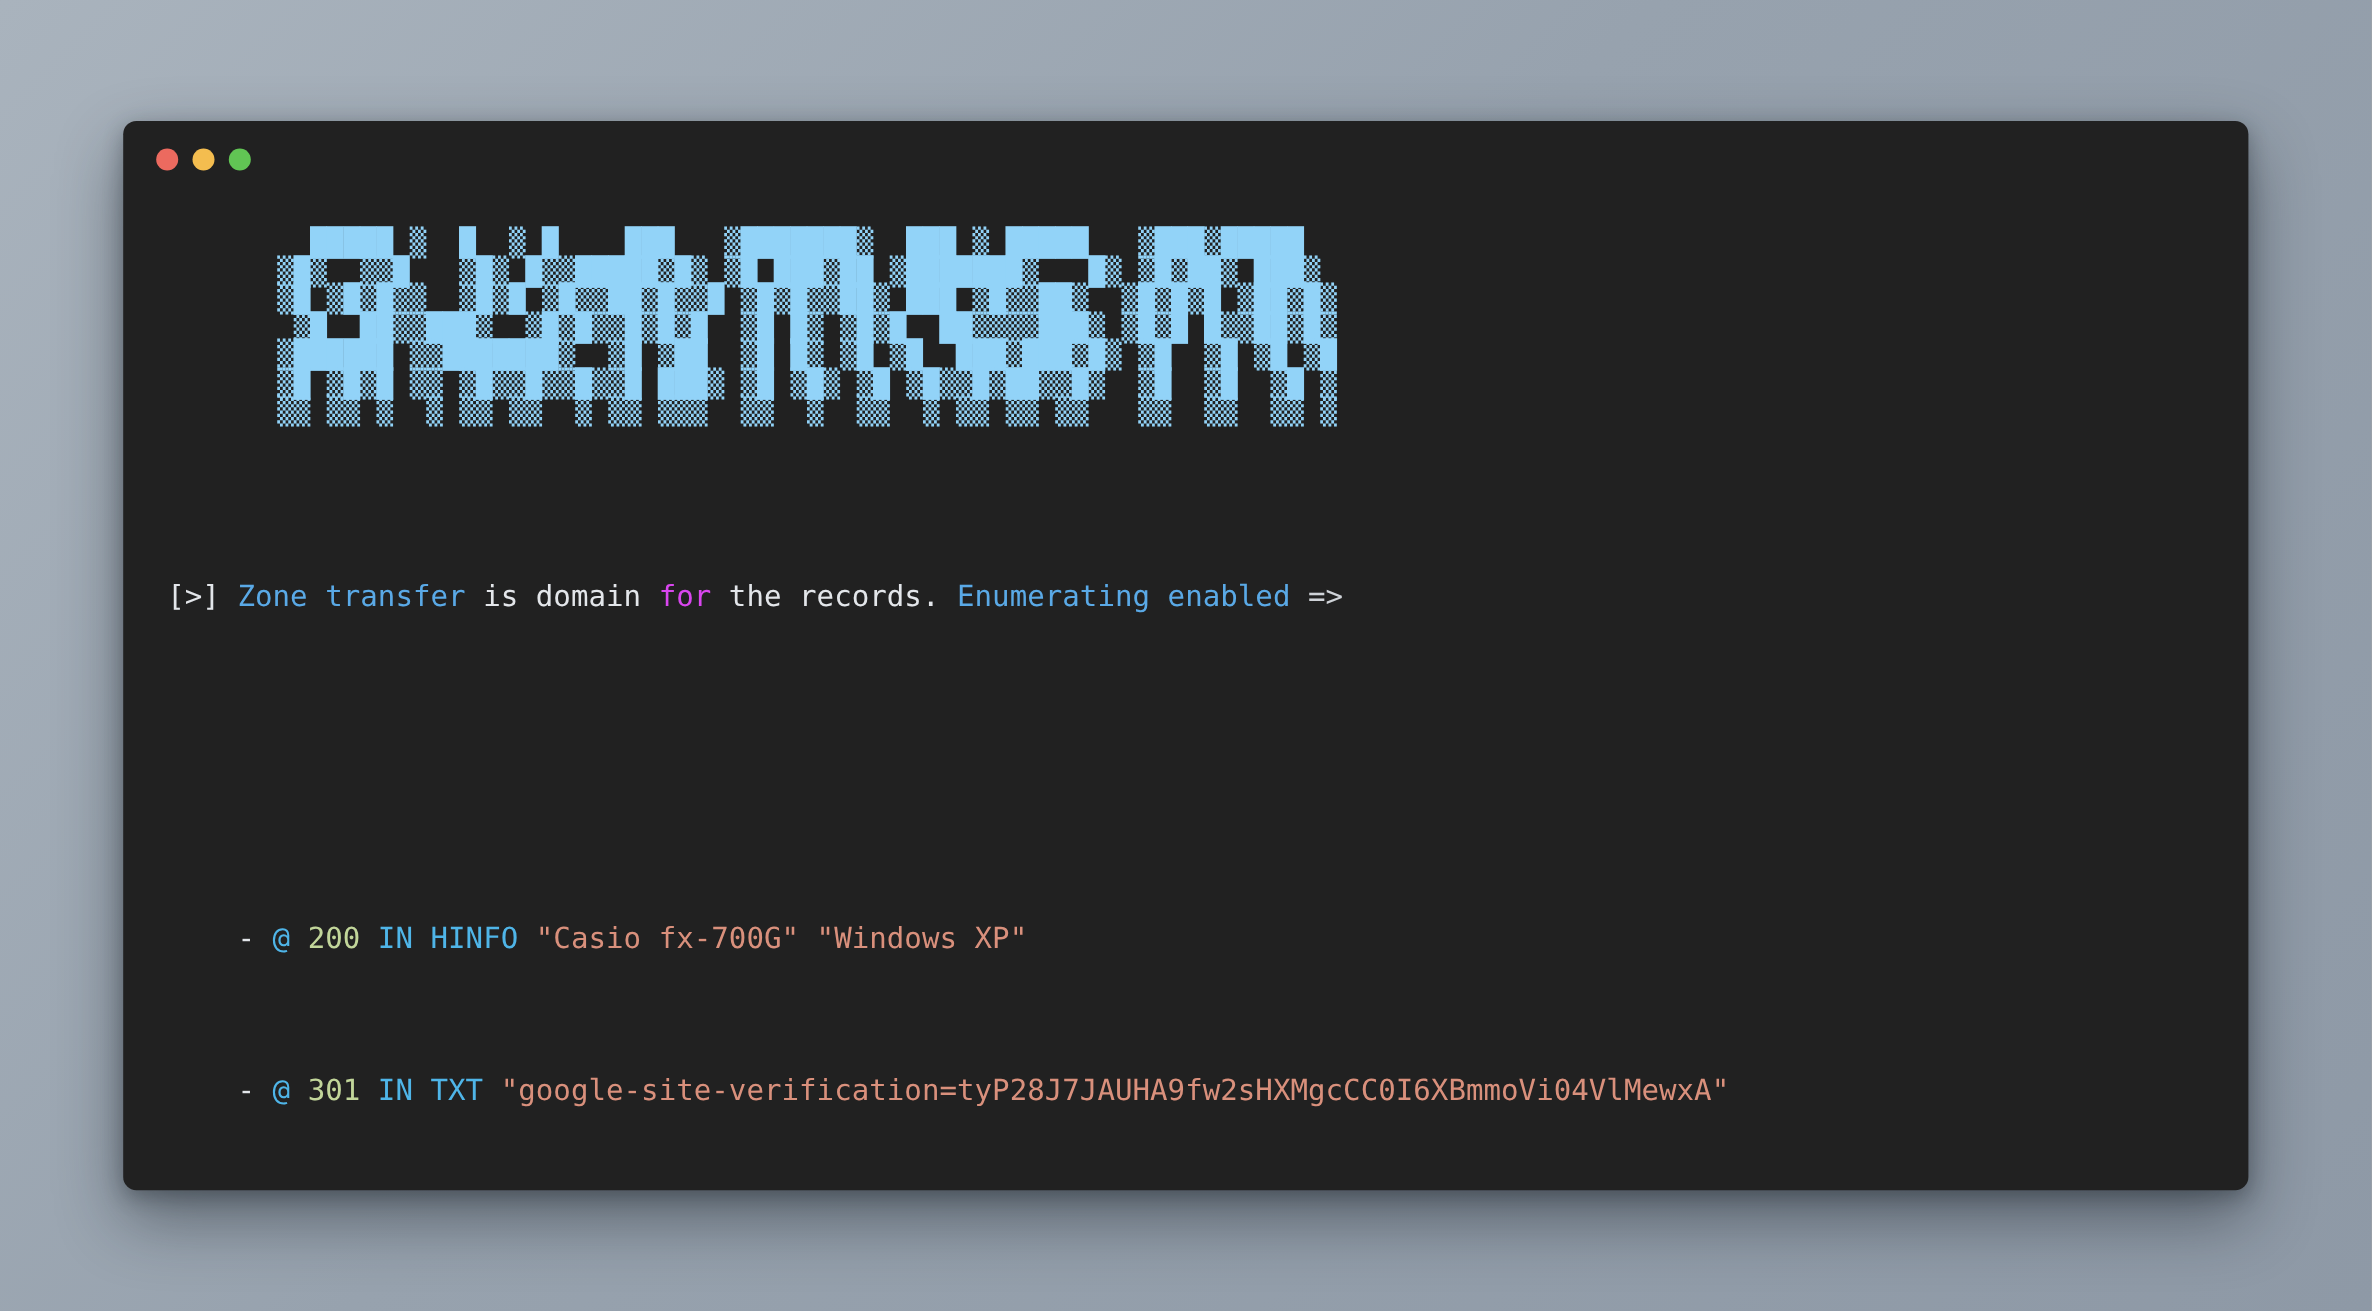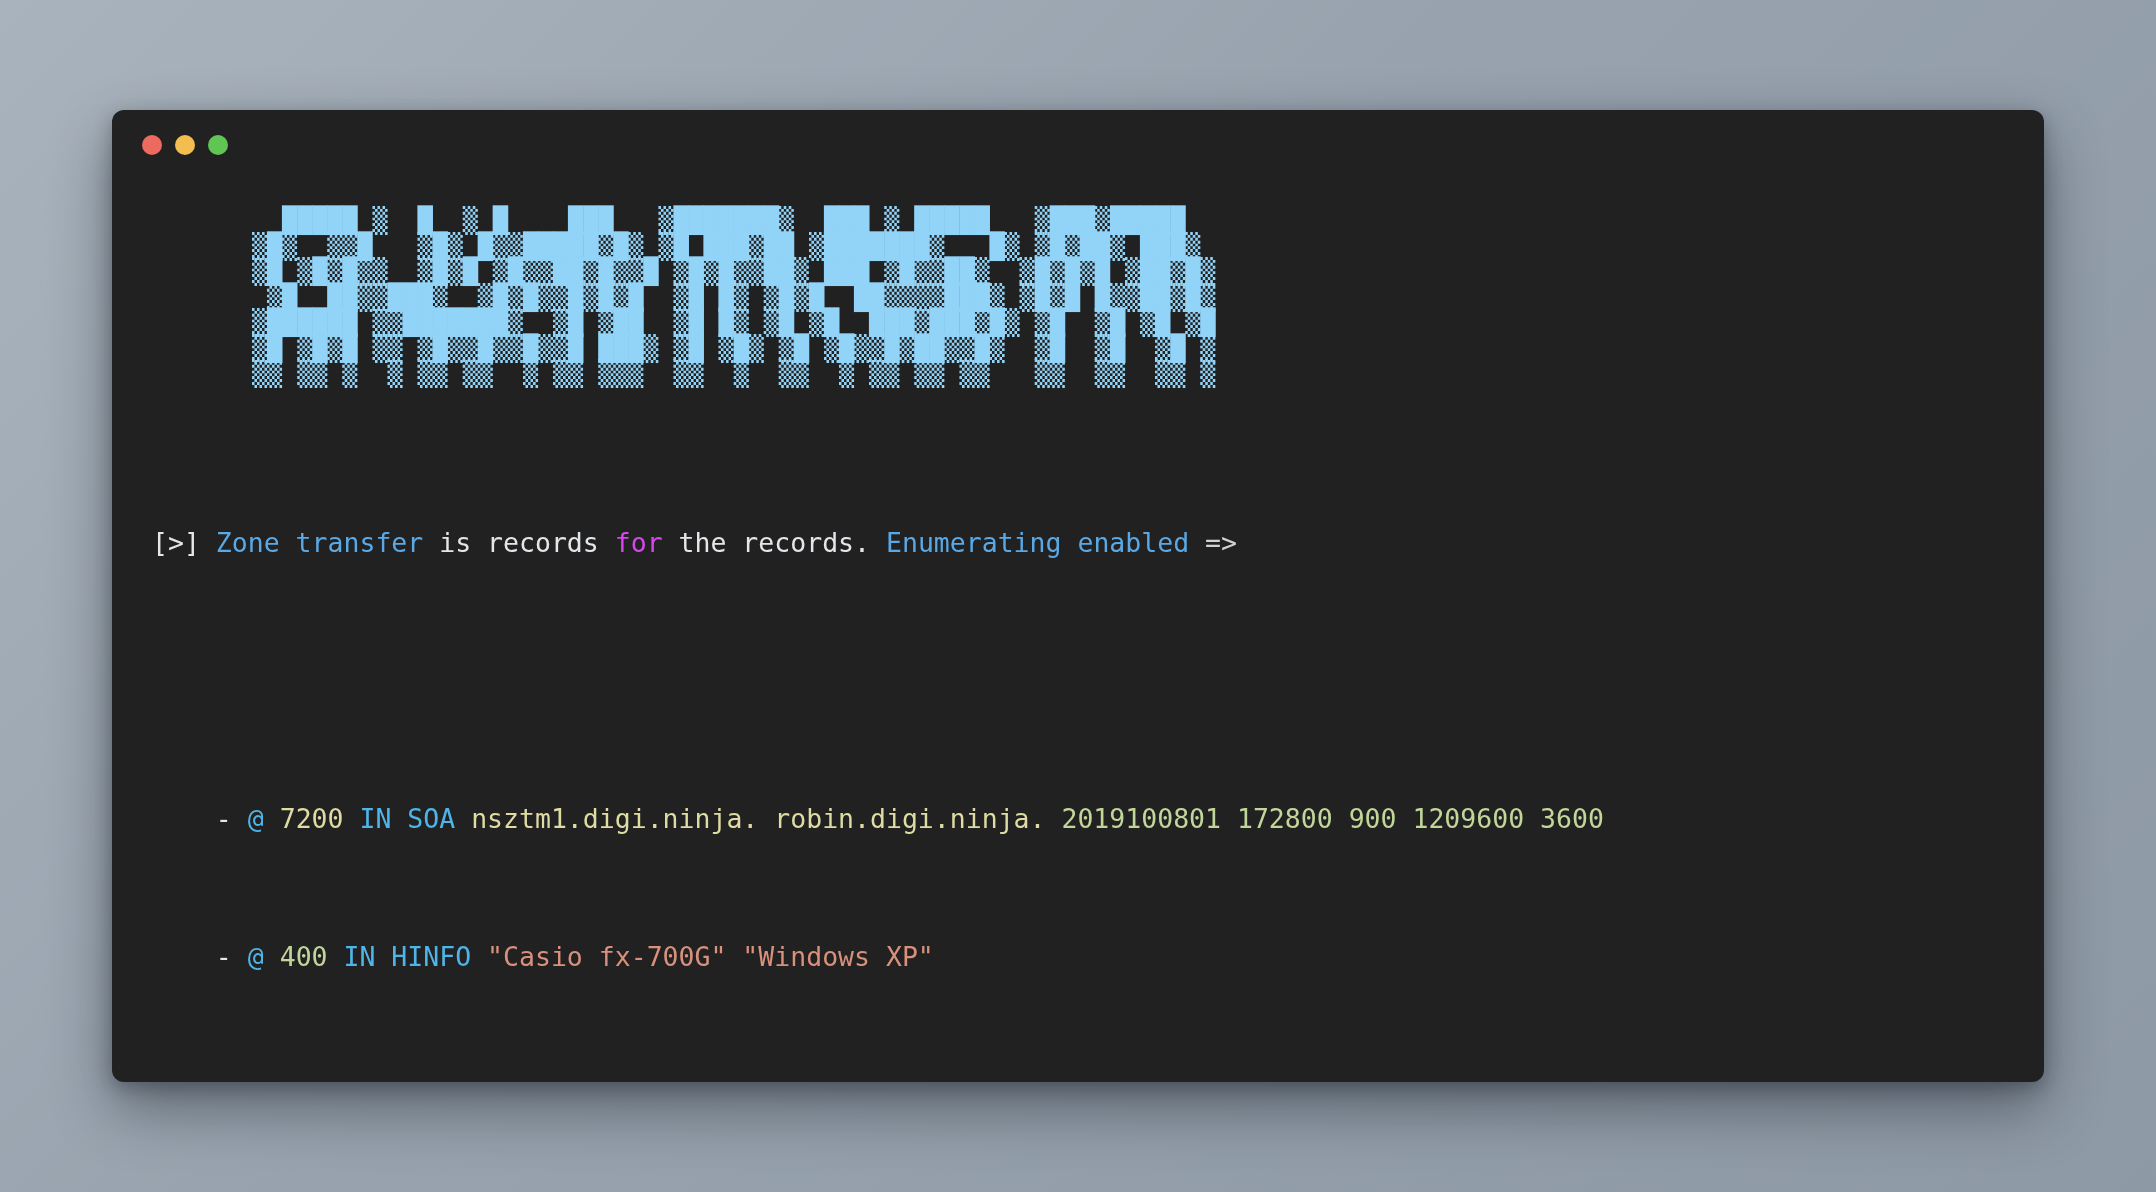--- a/index.html
+++ b/index.html
@@ -118,27 +118,26 @@
       <pre class="banner" id="banner-art" style="color: rgb(146, 211, 248);">  █████ ▒  █  ▒ █    ███   ▒███████▒  ███ ▒ █████   ▒███▒█████ 
 ▒█▒  ▒▒█   ▒█▒ █▒▒█████▒█▒ ▒█ ███▒██ ▒███████▒   █▒ ▒█▒██▒ ███▒
 ▒█ ▒█▒█▒▒  ▒█▒█ ▒█▒▒██▒█▒▒█ ▒█▒█▒▒██▒ ███ ▒█▒▒██▒  ▒█▒█▒█ ▒██▒█▒
  ▒█  ██▒▒███▒  ▒█▒█▒▒█▒█▒█  ▒█ █▒ ▒█▒█  ██▒▒▒▒███▒ ▒█▒█ █▒▒██▒█▒
 ▒██████ ▒▒███████▒  ▒█ ▒██  ▒█ █▒ ▒█ ▒█  ███▒███▒█▒ ▒█  ▒█ ▒█ ▒█
 ▒█ ▒█▒█ ▒▒ ▒█▒▒█▒▒█▒▒█ ███▒ ▒█ ▒█▒ ▒█ ▒█▒▒█▒██▒▒█▒  ▒█  ▒█  ▒█ ▒
 ▒▒ ▒▒ ▒  ▒ ▒▒ ▒▒  ▒ ▒▒ ▒▒▒  ▒▒  ▒  ▒▒  ▒ ▒▒ ▒▒ ▒▒   ▒▒  ▒▒  ▒▒ ▒</pre>
 
       <div class="console">
 
-        <div class="line"><span class="c-white">[&gt;]</span><span class="c-white"> </span><span class="c-lblue">Zone transfer</span><span class="c-white"> is records </span><span class="c-pink">for</span><span class="c-white"> the records. </span><span class="c-lblue">Enumerating enabled</span><span class="c-gray"> =&gt;</span></div>
+        <div class="line"><span class="c-white">[&gt;]</span><span class="c-white"> </span><span class="c-lblue">Zone transfer</span><span class="c-white"> is domain </span><span class="c-pink">for</span><span class="c-white"> the records. </span><span class="c-lblue">Enumerating enabled</span><span class="c-gray"> =&gt;</span></div>
 
         <div class="line blank"> </div>
 
-        <div class="line">    <span class="c-white">- </span><span class="c-cyan">@ </span><span class="c-yellow">7200</span><span class="c-cyan"> IN SOA </span><span class="c-yellow">nsztm1.digi.ninja. robin.digi.ninja.</span><span class="c-green"> 2019100801 172800 900 1209600 3600</span></div>
 
-        <div class="line">    <span class="c-white">- </span><span class="c-cyan">@ </span><span class="c-green">400</span><span class="c-cyan"> IN HINFO </span><span class="c-salmon">"Casio fx-700G" "Windows XP"</span></div>
+        <div class="line">    <span class="c-white">- </span><span class="c-cyan">@ </span><span class="c-green">200</span><span class="c-cyan"> IN HINFO </span><span class="c-salmon">"Casio fx-700G" "Windows XP"</span></div>
 
         <div class="line">    <span class="c-white">- </span><span class="c-cyan">@ </span><span class="c-green">301</span><span class="c-cyan"> IN TXT </span><span class="c-salmon">"google-site-verification=tyP28J7JAUHA9fw2sHXMgcCC0I6XBmmoVi04VlMewxA"</span></div>
 
         
 
         
 
         
 
         

